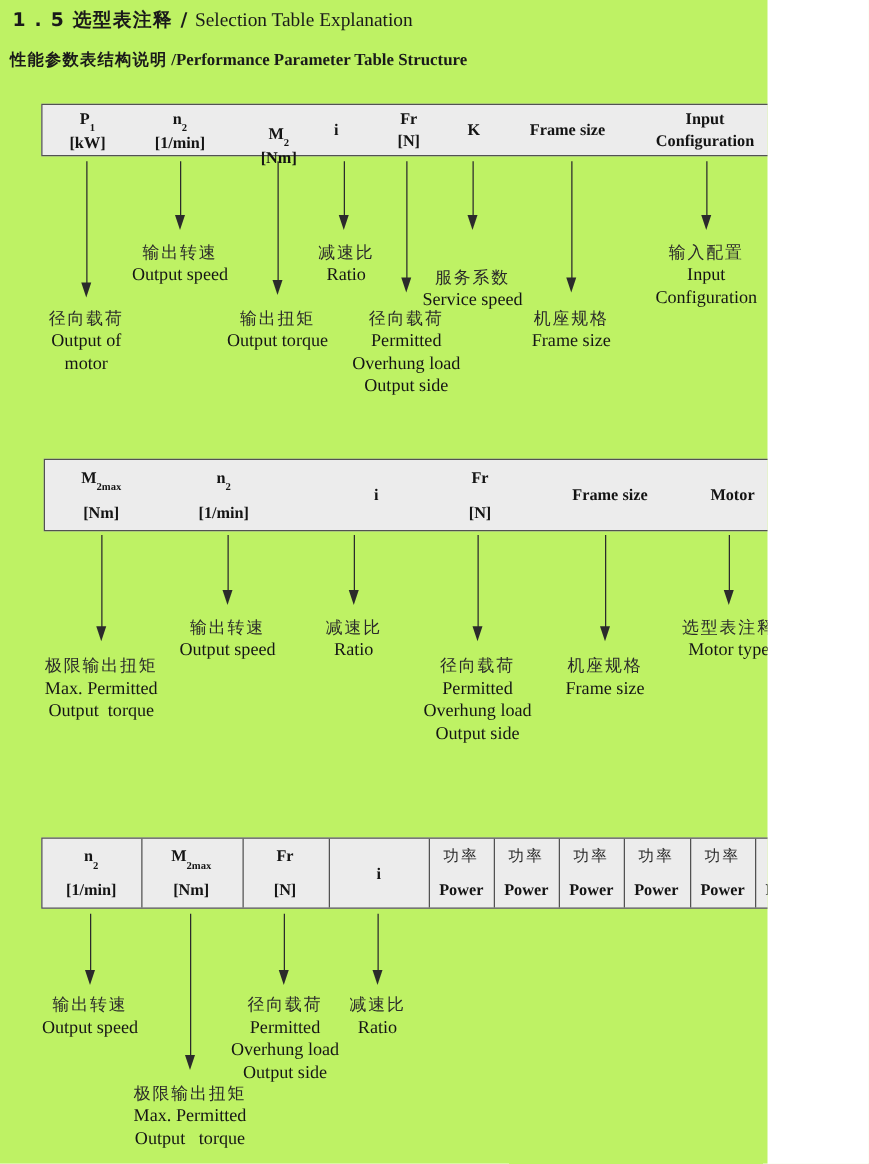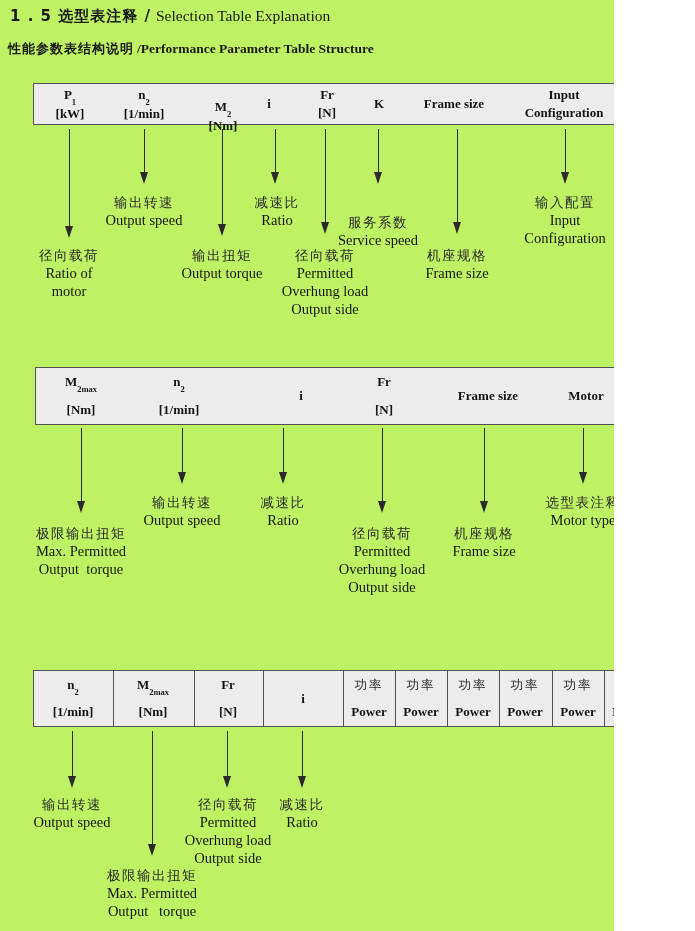--- a/index.html
+++ b/index.html
@@ -95,21 +95,21 @@
       <div class="arrow" style="left: 457px; top: 129px; height: 105px;">
         <div class="shaft"></div>
         <div class="ahead"></div>
       </div>
       <div class="arrow" style="left: 565px; top: 129px; height: 55px;">
         <div class="shaft"></div>
         <div class="ahead"></div>
       </div>
       <div class="dlabel" style="left: 69px; top: 246px;">
         <div class="ll cn">径向载荷</div>
-        <div class="ll en">Ratio of</div>
+        <div class="ll en">Output of</div>
         <div class="ll en">motor</div>
       </div>
       <div class="dlabel" style="left: 144px; top: 193px;">
         <div class="ll cn">输出转速</div>
         <div class="ll en">Output speed</div>
       </div>
       <div class="dlabel" style="left: 222px; top: 246px;">
         <div class="ll cn">输出扭矩</div>
         <div class="ll en">Output torque</div>
       </div>

